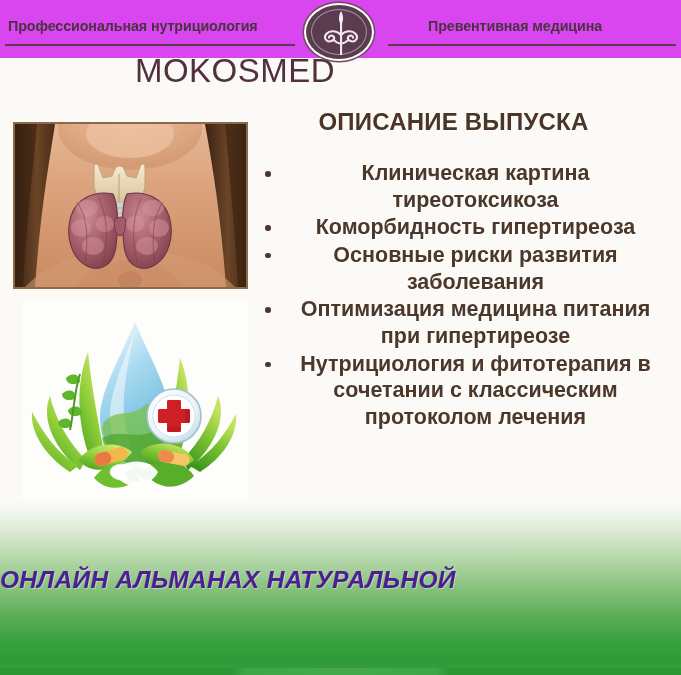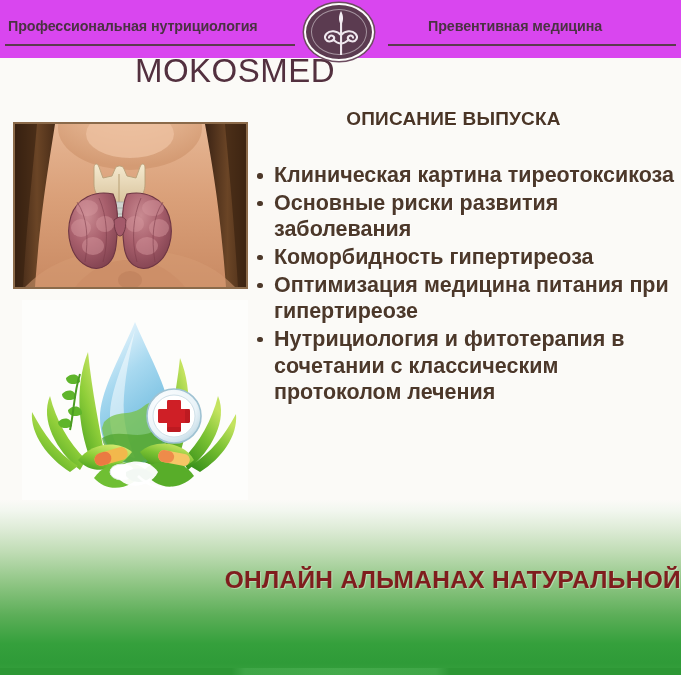--- a/index.html
+++ b/index.html
@@ -109,32 +109,32 @@
 
   
   .content {
     position: absolute;
     left: 252px; top: 108px;
     width: 425px;
   }
 
   .content-title {
     text-align: center;
-    font-size: 19px;
+    font-size: 24px;
     font-weight: bold;
     color: #4a3526;
     letter-spacing: 0.2px;
     text-shadow: 0.6px 0.6px 0 rgba(255,255,255,0.85);
-    margin-bottom: 32px;
+    margin-bottom: 24px;
     padding-right: 22px;
   }
 
   ul.bullets {
     list-style: none;
-    margin: 0; padding: 0;
+    margin: 8px; padding: 0; text-align: center;
   }
   ul.bullets li {
     position: relative;
     padding-left: 22px;
     font-size: 21.5px;
     font-weight: bold;
     color: #4c382a;
     line-height: 1.24;
     margin-bottom: 1px;
     text-shadow: 0.6px 0.6px 0 rgba(255,255,255,0.8);
@@ -175,29 +175,30 @@
                  #3fa647 36%, #44aa4b 50%,
                  #3fa647 64%, #2d9735 66%,
                  #2d9735 100%);
     z-index: 3;
   }
 
   .banner-text {
     position: absolute;
     left: 0; top: 566px;
     width: 681px;
-    text-align: right;
+    text-align: left;
     z-index: 4;
     font-size: 24.5px;
     font-weight: bold;
-    color: #7f1d1d;
+    color: #4c1d95;
     line-height: 1.17;
     letter-spacing: 0.3px;
     text-shadow: 1px 1px 0 rgba(255,255,255,0.35),
                 -0.5px -0.5px 0 rgba(120,95,70,0.3);
+    font-style: italic;
   }
   .banner-text .l3 { letter-spacing: 0.2px; }
 </style>
 </head>
 <body>
 
 <div id="poster">
 
   <div class="header">
     <div class="hdr-text hdr-left">Профессиональная нутрициология</div>
@@ -394,22 +395,22 @@
         <rect x="163" y="109" width="5" height="14" rx="1.4"></rect>
       </g>
     </svg>
   </div>
 
   <div class="content">
     <div class="content-title">ОПИСАНИЕ ВЫПУСКА</div>
 
     <ul class="bullets">
       <li>Клиническая картина тиреотоксикоза</li>
+      <li>Коморбидность гипертиреоза</li>
       <li>Основные риски развития заболевания</li>
-      <li>Коморбидность гипертиреоза</li>
       <li>Оптимизация медицина питания при гипертиреозе</li>
       <li>Нутрициология и фитотерапия в сочетании с классическим протоколом лечения</li>
     </ul>
   </div>
 
   <div class="banner">
     <div class="banner-bottom-strip"></div>
   </div>
 
   <div class="banner-text">

